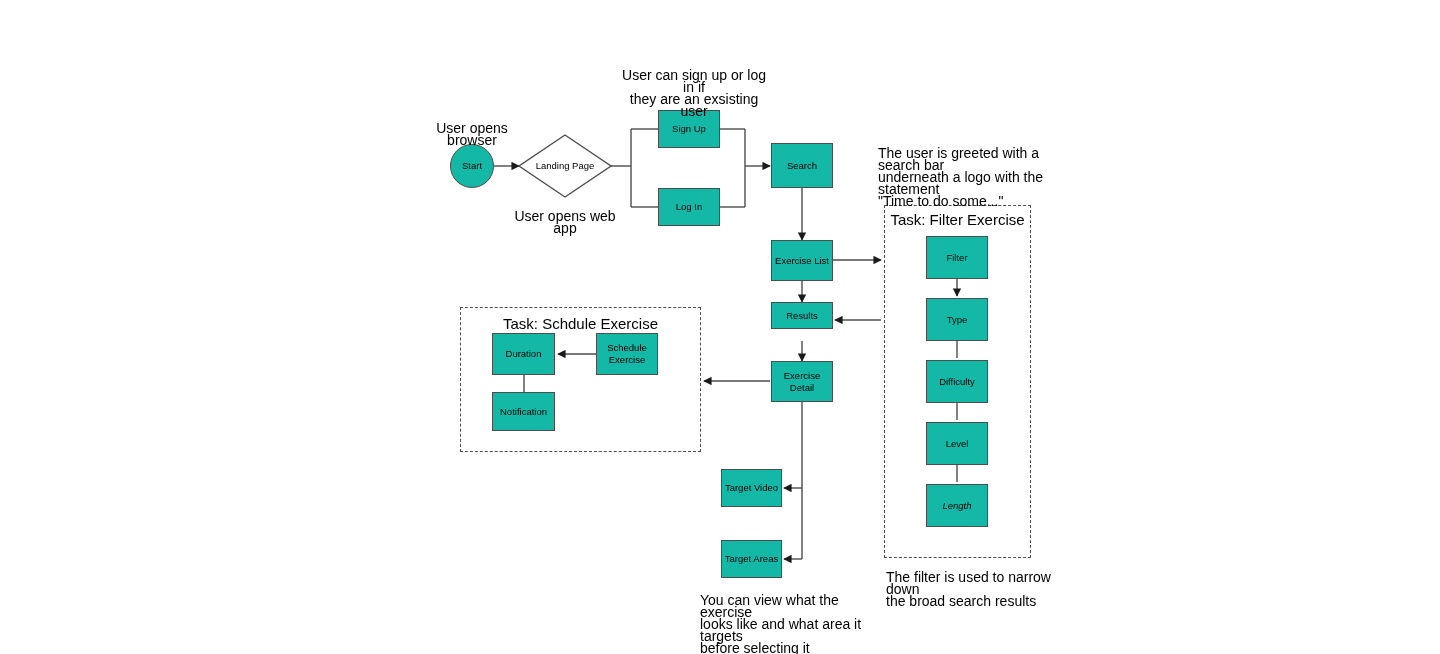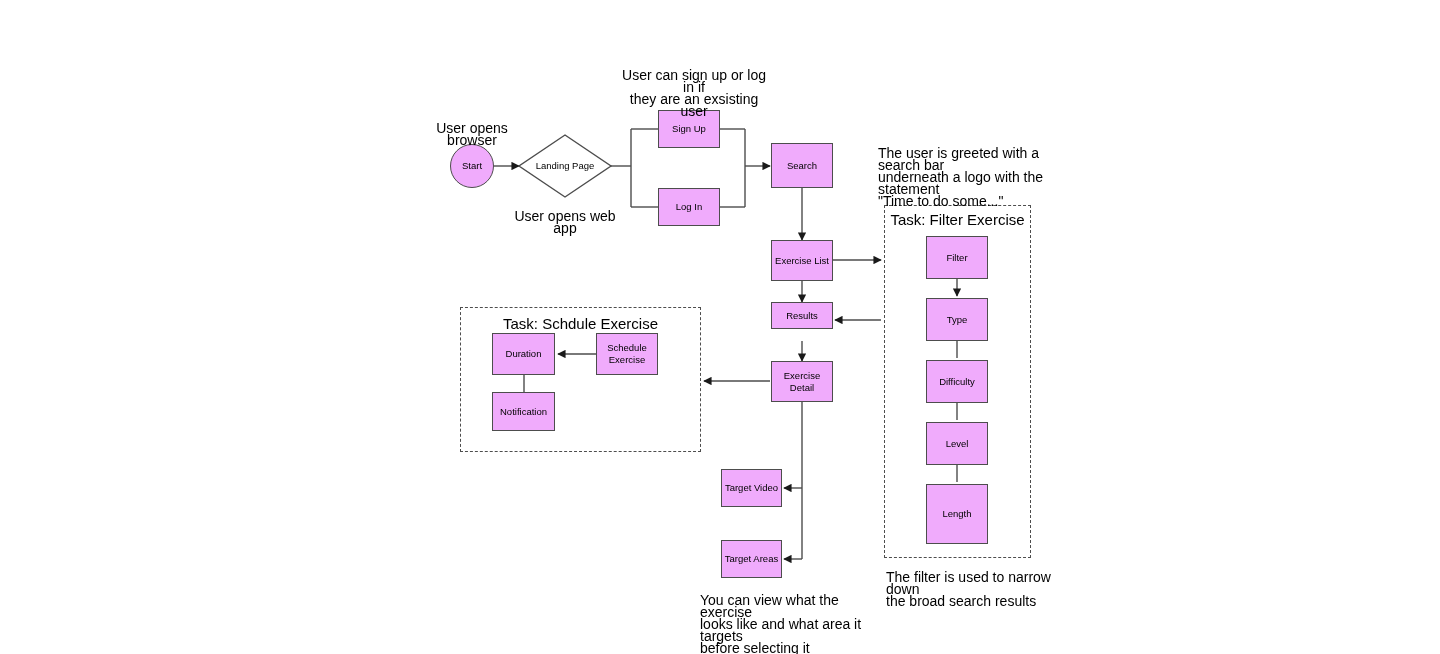--- a/index.html
+++ b/index.html
@@ -25,21 +25,21 @@
     top: 0;
     left: 0;
     width: 1440px;
     height: 654px;
     pointer-events: none;
   }
   .node {
     position: absolute;
     box-sizing: border-box;
     border: 1.4px solid #4d4d4d;
-    background: #f0abfc;
+    background: #14b8a6;
     display: flex;
     align-items: center;
     justify-content: center;
     text-align: center;
     font-size: 9.5px;
     line-height: 12px;
     color: #000000;
     white-space: pre-line;
   }
   .node.start {
@@ -176,21 +176,21 @@
 Exercise</div>
 
   <div class="node" style="left:926px; top:236px; width:62px; height:43px;">Filter</div>
 
   <div class="node" style="left:926px; top:298px; width:62px; height:43px;">Type</div>
 
   <div class="node" style="left:926px; top:360px; width:62px; height:43px;">Difficulty</div>
 
   <div class="node" style="left:926px; top:422px; width:62px; height:43px;">Level</div>
 
-  <div class="node" style="left:926px; top:484px; width:62px; height:60px;">Length</div>
+  <div class="node" style="left:926px; top:484px; width:62px; height:43px;font-style:italic;">Length</div>
 
   <div class="note center" style="left:420px; top:122px; width:104px;">User opens browser</div>
 
   <div class="note center" style="left:513px; top:210px; width:104px;">User opens web app</div>
 
   <div class="note center" style="left:620px; top:69px; width:148px;">User can sign up or log in if
 they are an exsisting user</div>
 
   <div class="note left" style="left:846px; top:147px; width:180px;margin-left:32px;">The user is greeted with a search bar
 underneath a logo with the statement

